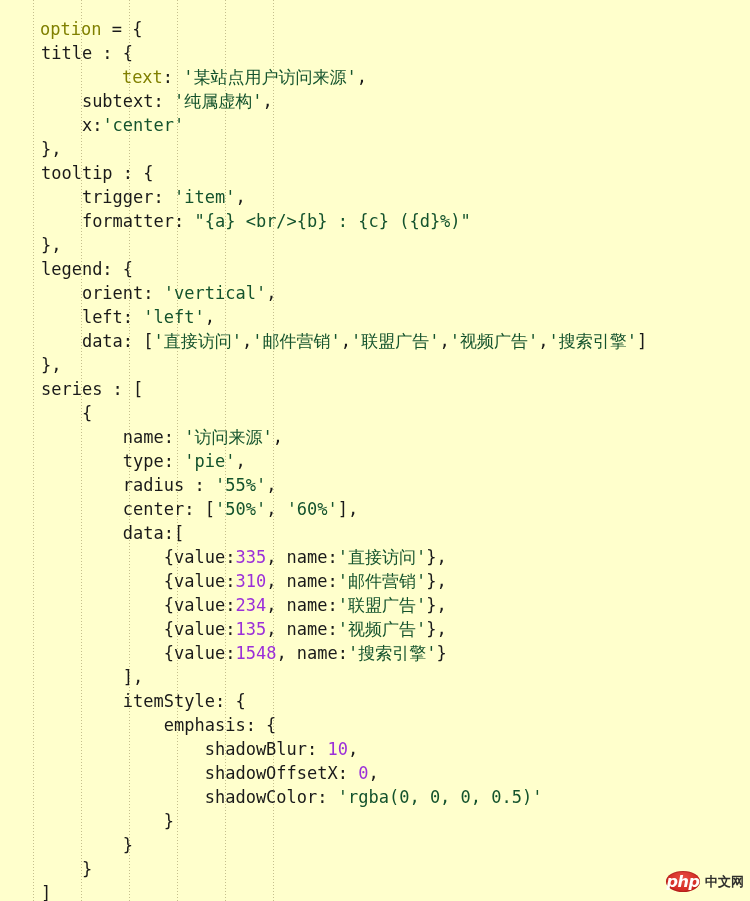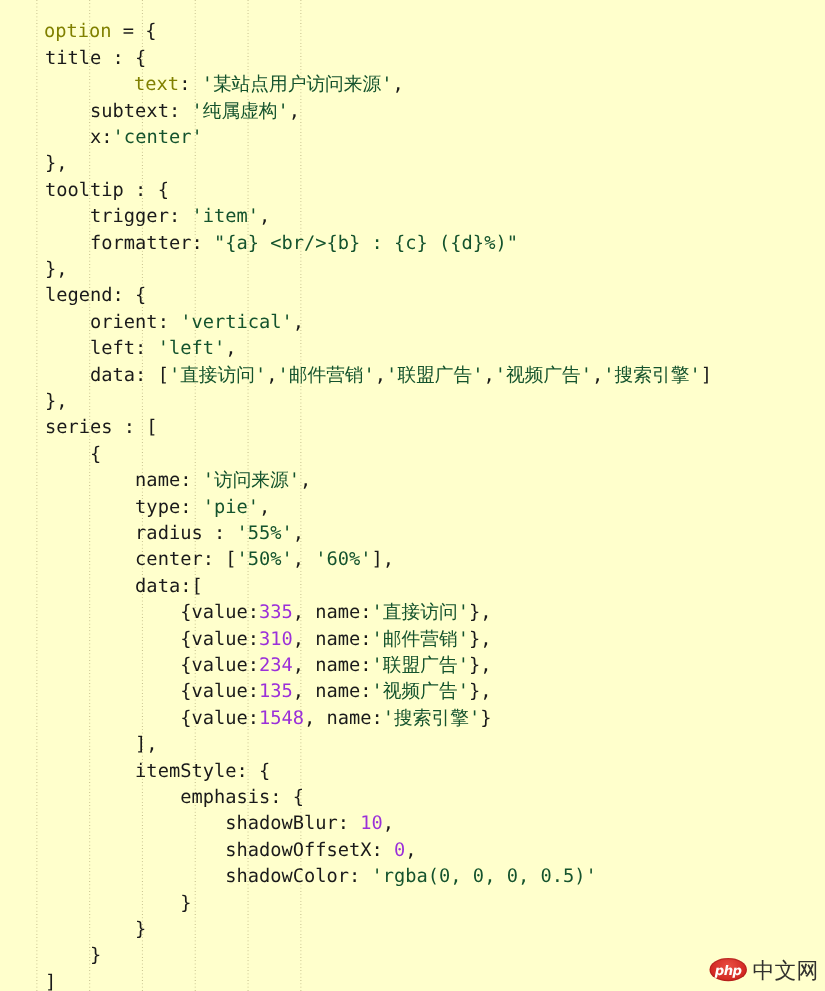--- a/index.html
+++ b/index.html
@@ -80,33 +80,33 @@
     gap: 5px;
     opacity: 0.95;
   }
   .wm-badge {
     width: 34px;
     height: 21px;
     border-radius: 50%;
     background: radial-gradient(ellipse at 50% 35%, #e8463c 0%, #cf1b18 70%, #a60f10 100%);
     color: #ffffff;
     font-family: "DejaVu Sans", "Liberation Sans", sans-serif;
-    font-size: 12px;
+    font-size: 16px;
     font-weight: bold;
     font-style: italic;
     display: flex;
     align-items: center;
     justify-content: center;
     letter-spacing: -0.5px;
     box-shadow: 0 0 0 1px rgba(120,10,10,0.35) inset;
   }
   .wm-text {
     font-family: "DejaVu Sans", "Liberation Sans", sans-serif;
-    font-size: 20px;
-    font-weight: normal;
+    font-size: 13px;
+    font-weight: bold;
     color: #262626;
     letter-spacing: 0px;
     line-height: 1;
   }
 </style>
 </head>
 <body>
 
 <div id="code-viewer">
 

